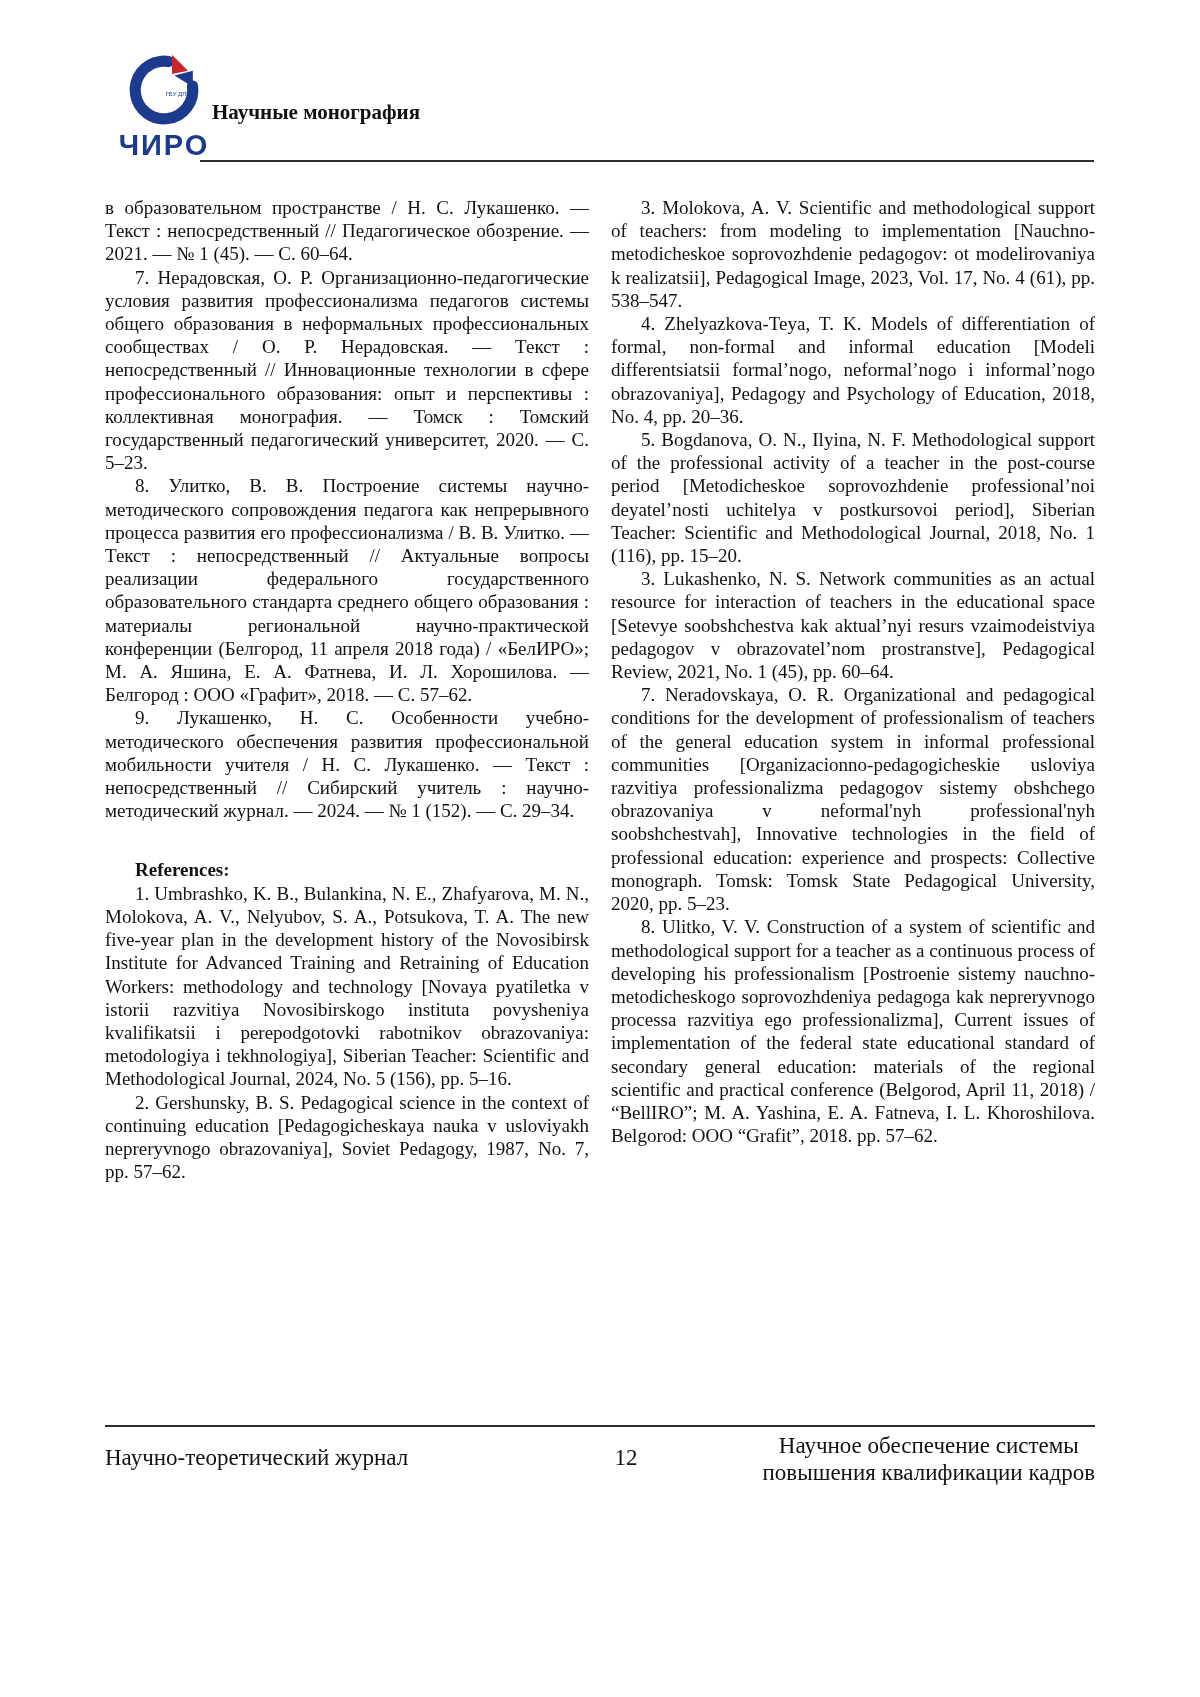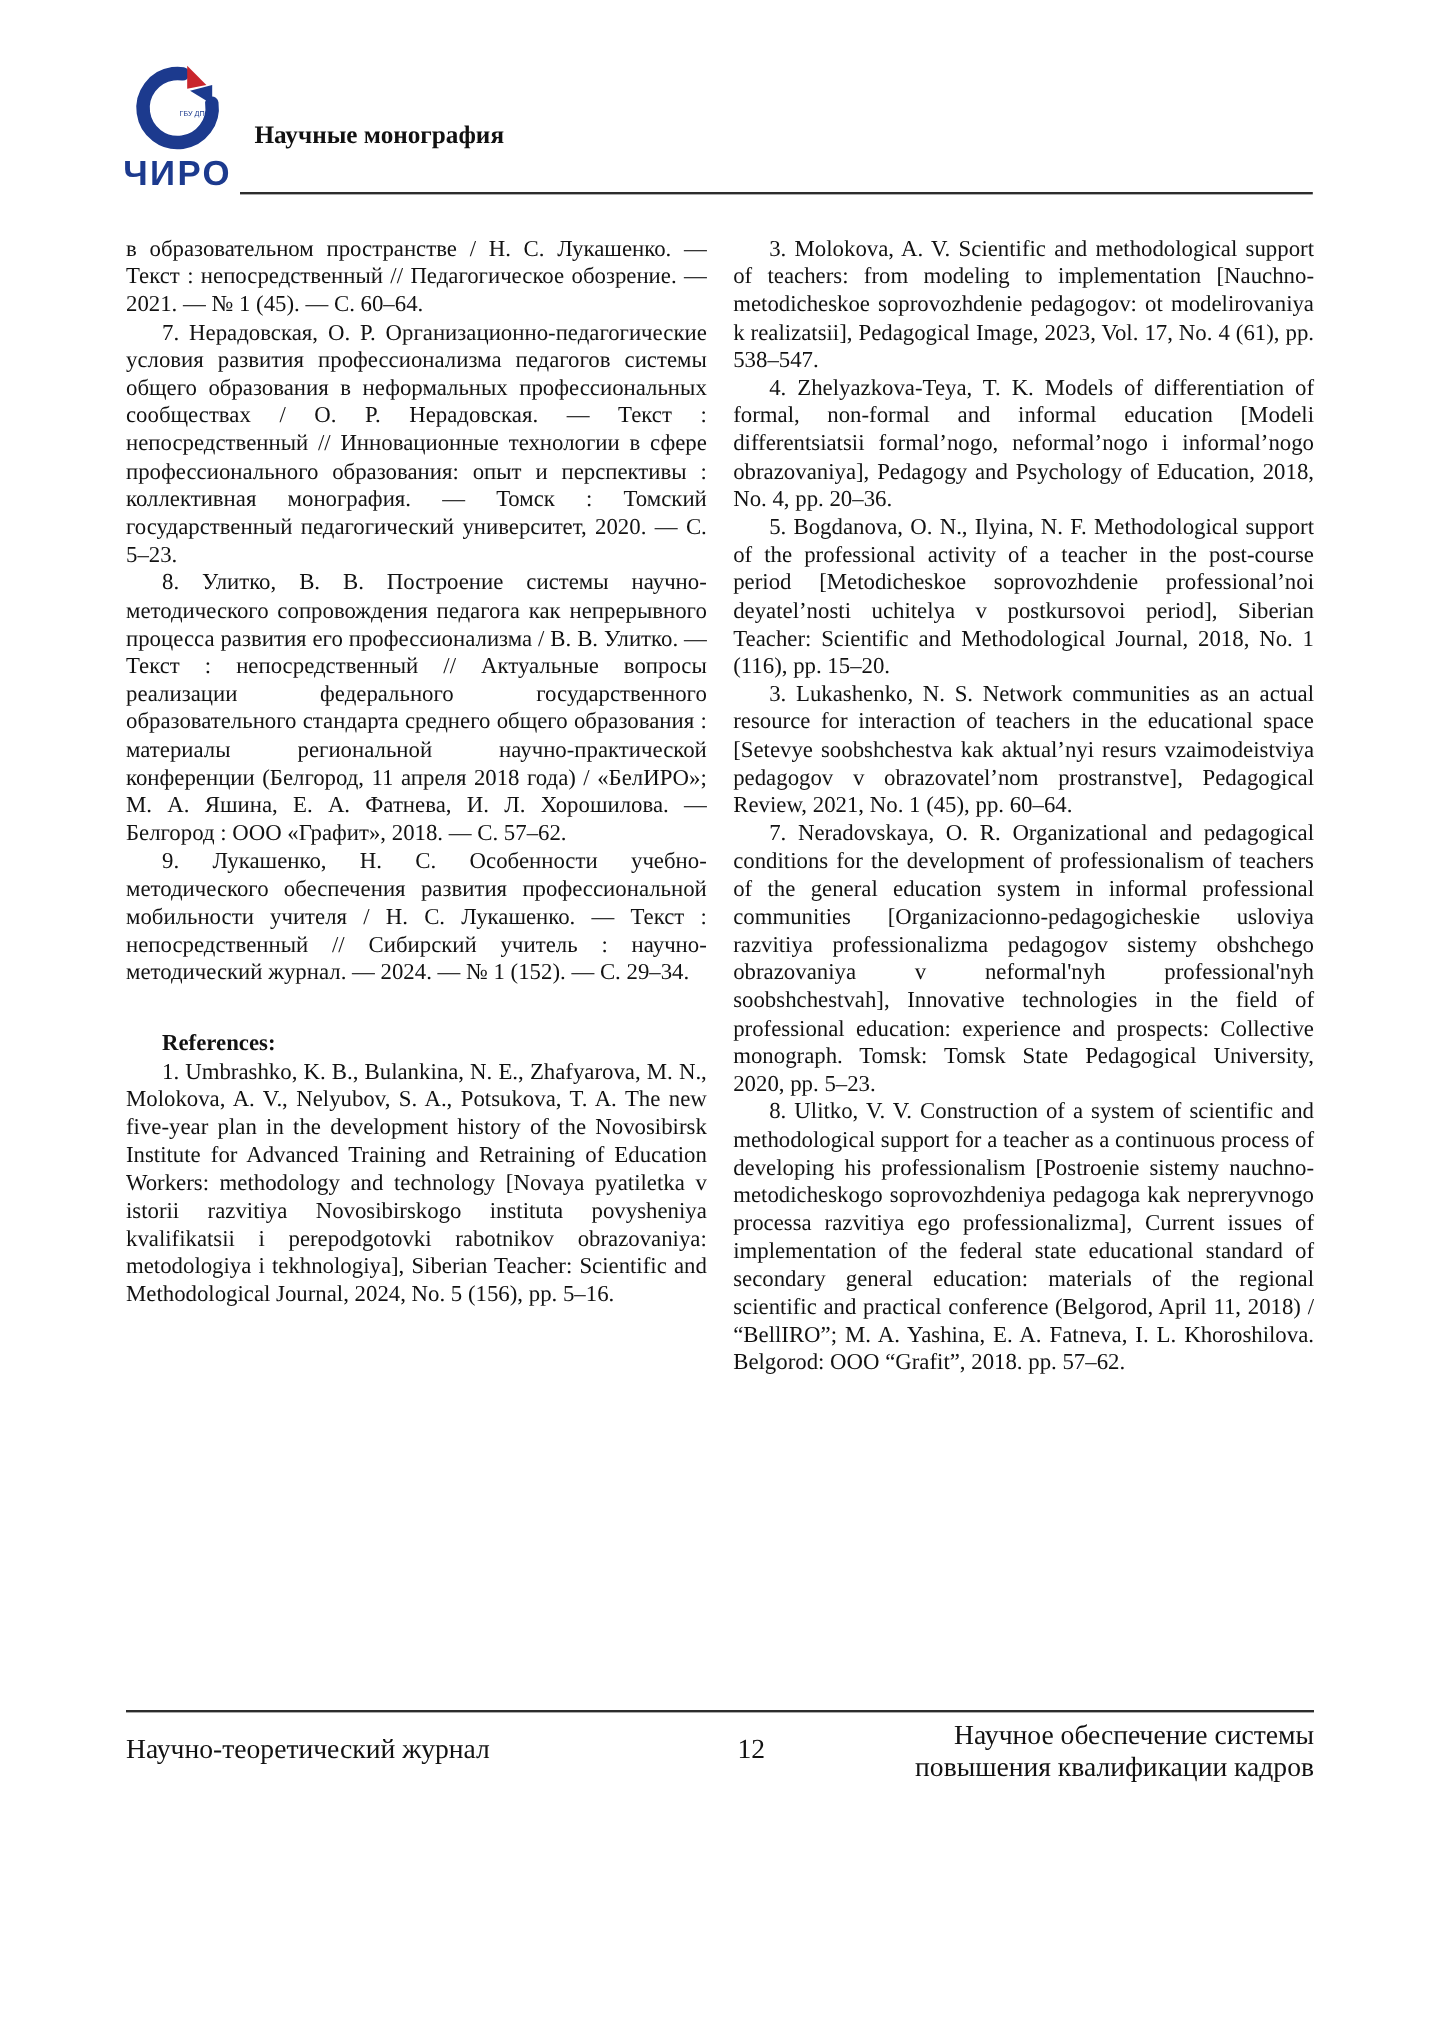--- a/index.html
+++ b/index.html
@@ -9,21 +9,21 @@
     height: 1697px;
     background: #ffffff;
     font-family: "Liberation Serif", "DejaVu Serif", serif;
     color: #121212;
     overflow: hidden;
   }
 
   
   .header { position: absolute; top: 0; left: 0; right: 0; height: 170px; }
   .logo {
-    position: absolute; left: 96px; top: 50px; width: 104px; text-align: center;
+    position: absolute; left: 112px; top: 50px; width: 104px; text-align: center;
   }
   .logo svg { width: 80px; height: 80px; display: block; margin: 0 auto; }
   .logo-text {
     font-family: "Liberation Sans", sans-serif;
     font-weight: bold;
     color: #1c3a8e;
     font-size: 29px;
     letter-spacing: 2px;
     line-height: 1;
     margin-top: 1px;
@@ -53,21 +53,21 @@
   .para.indent { text-indent: 30px; }
   .para.heading { font-weight: bold; margin-top: 36px; }
   .it { }
 
   
   .footer { position: absolute; left: 105px; right: 105px; top: 1425px; }
   .footer-rule { height: 2px; background: #2d2d2d; }
   .footer-content { position: relative; height: 72px; font-size: 23px; }
   .footer-left  { position: absolute; left: 0; top: 18px; }
   .footer-page  { position: absolute; left: 50%; transform: translateX(-50%); top: 18px; margin-left: 26px; }
-  .footer-right { position: absolute; right: 0; top: 5px; text-align: right; line-height: 27px; }
+  .footer-right { position: absolute; right: 0; top: 5px; text-align: center; line-height: 27px; }
 </style>
 </head>
 <body>
 
 <div class="page">
 
   <div class="header">
     <div class="logo">
       <svg viewBox="0 0 100 100" aria-hidden="true">
         <circle cx="50" cy="50" r="36" fill="none" stroke="#1c3a8e" stroke-width="14" stroke-dasharray="180 46.2" stroke-linecap="round" transform="rotate(-8 50 50)"></circle>
@@ -82,20 +82,21 @@
   </div>
 
   <div class="main">
     <div class="col">
         <p class="para" lang="ru"><span>в образовательном пространстве / Н. С. Лукашенко. — Текст : непосредственный // Педагогическое обозрение. — 2021. — № 1 (45). — С. 60–64.</span></p>
         <p class="para indent" lang="ru"><span>7. Нерадовская, О. Р. Организационно-педагогические условия развития профессионализма педагогов системы общего образования в неформальных профессиональных сообществах / О. Р. Нерадовская. — Текст : непосредственный // Инновационные технологии в сфере профессионального образования: опыт и перспективы : коллективная монография. — Томск : Томский государственный педагогический университет, 2020. — С. 5–23.</span></p>
         <p class="para indent" lang="ru"><span>8. Улитко, В. В. Построение системы научно-методического сопровождения педагога как непрерывного процесса развития его профессионализма / В. В. Улитко. — Текст : непосредственный // Актуальные вопросы реализации федерального государственного образовательного стандарта среднего общего образования : материалы региональной научно-практической конференции (Белгород, 11 апреля 2018 года) / «БелИРО»; М. А. Яшина, Е. А. Фатнева, И. Л. Хорошилова. — Белгород : ООО «Графит», 2018. — С. 57–62.</span></p>
         <p class="para indent" lang="ru"><span>9. Лукашенко, Н. С. Особенности учебно-методического обеспечения развития профессиональной мобильности учителя / Н. С. Лукашенко. — Текст : непосредственный // Сибирский учитель : научно-методический журнал. — 2024. — № 1 (152). — С. 29–34.</span></p>
         <p class="para indent heading" lang="en"><span>References:</span></p>
         <p class="para indent" lang="en"><span>1. Umbrashko, K. B., Bulankina, N. E., Zhafyarova, M. N., Molokova, A. V., Nelyubov, S. A., Potsukova, T. A. </span><span class="it">The new five-year plan in the development history of the Novosibirsk Institute for Advanced Training and Retraining of Education Workers: methodology and technology</span><span> [Novaya pyatiletka v istorii razvitiya Novosibirskogo instituta povysheniya kvalifikatsii i perepodgotovki rabotnikov obrazovaniya: metodologiya i tekhnologiya], Siberian Teacher: Scientific and Methodological Journal, 2024, No. 5 (156), pp. 5–16.</span></p>
+        <p class="para indent" lang="en"><span>2. Gershunsky, B. S. </span><span class="it">Pedagogical science in the context of continuing education</span><span> [Pedagogicheskaya nauka v usloviyakh nepreryvnogo obrazovaniya], Soviet Pedagogy, 1987, No. 7, pp. 57–62.</span></p>
       </div>
     <div class="col">
         <p class="para indent" lang="en"><span>3. Molokova, A. V. </span><span class="it">Scientific and methodological support of teachers: from modeling to implementation</span><span> [Nauchno-metodicheskoe soprovozhdenie pedagogov: ot modelirovaniya k realizatsii], Pedagogical Image, 2023, Vol. 17, No. 4 (61), pp. 538–547.</span></p>
         <p class="para indent" lang="en"><span>4. Zhelyazkova-Teya, T. K. </span><span class="it">Models of differentiation of formal, non-formal and informal education</span><span> [Modeli differentsiatsii formal’nogo, neformal’nogo i informal’nogo obrazovaniya], Pedagogy and Psychology of Education, 2018, No. 4, pp. 20–36.</span></p>
         <p class="para indent" lang="en"><span>5. Bogdanova, O. N., Ilyina, N. F. </span><span class="it">Methodological support of the professional activity of a teacher in the post-course period</span><span> [Metodicheskoe soprovozhdenie professional’noi deyatel’nosti uchitelya v postkursovoi period], Siberian Teacher: Scientific and Methodological Journal, 2018, No. 1 (116), pp. 15–20.</span></p>
         <p class="para indent" lang="en"><span>3. Lukashenko, N. S. </span><span class="it">Network communities as an actual resource for interaction of teachers in the educational space</span><span> [Setevye soobshchestva kak aktual’nyi resurs vzaimodeistviya pedagogov v obrazovatel’nom prostranstve], Pedagogical Review, 2021, No. 1 (45), pp. 60–64.</span></p>
         <p class="para indent" lang="en"><span>7. Neradovskaya, O. R. </span><span class="it">Organizational and pedagogical conditions for the development of professionalism of teachers of the general education system in informal professional communities</span><span> [Organizacionno-pedagogicheskie usloviya razvitiya professionalizma pedagogov sistemy obshchego obrazovaniya v neformal'nyh professional'nyh soobshchestvah], Innovative technologies in the field of professional education: experience and prospects: Collective monograph. Tomsk: Tomsk State Pedagogical University, 2020, pp. 5–23.</span></p>
         <p class="para indent" lang="en"><span>8. Ulitko, V. V. </span><span class="it">Construction of a system of scientific and methodological support for a teacher as a continuous process of developing his professionalism</span><span> [Postroenie sistemy nauchno-metodicheskogo soprovozhdeniya pedagoga kak nepreryvnogo processa razvitiya ego professionalizma], Current issues of implementation of the federal state educational standard of secondary general education: materials of the regional scientific and practical conference (Belgorod, April 11, 2018) / “BellIRO”; M. A. Yashina, E. A. Fatneva, I. L. Khoroshilova. Belgorod: OOO “Grafit”, 2018. pp. 57–62.</span></p>
       </div>
   </div>

